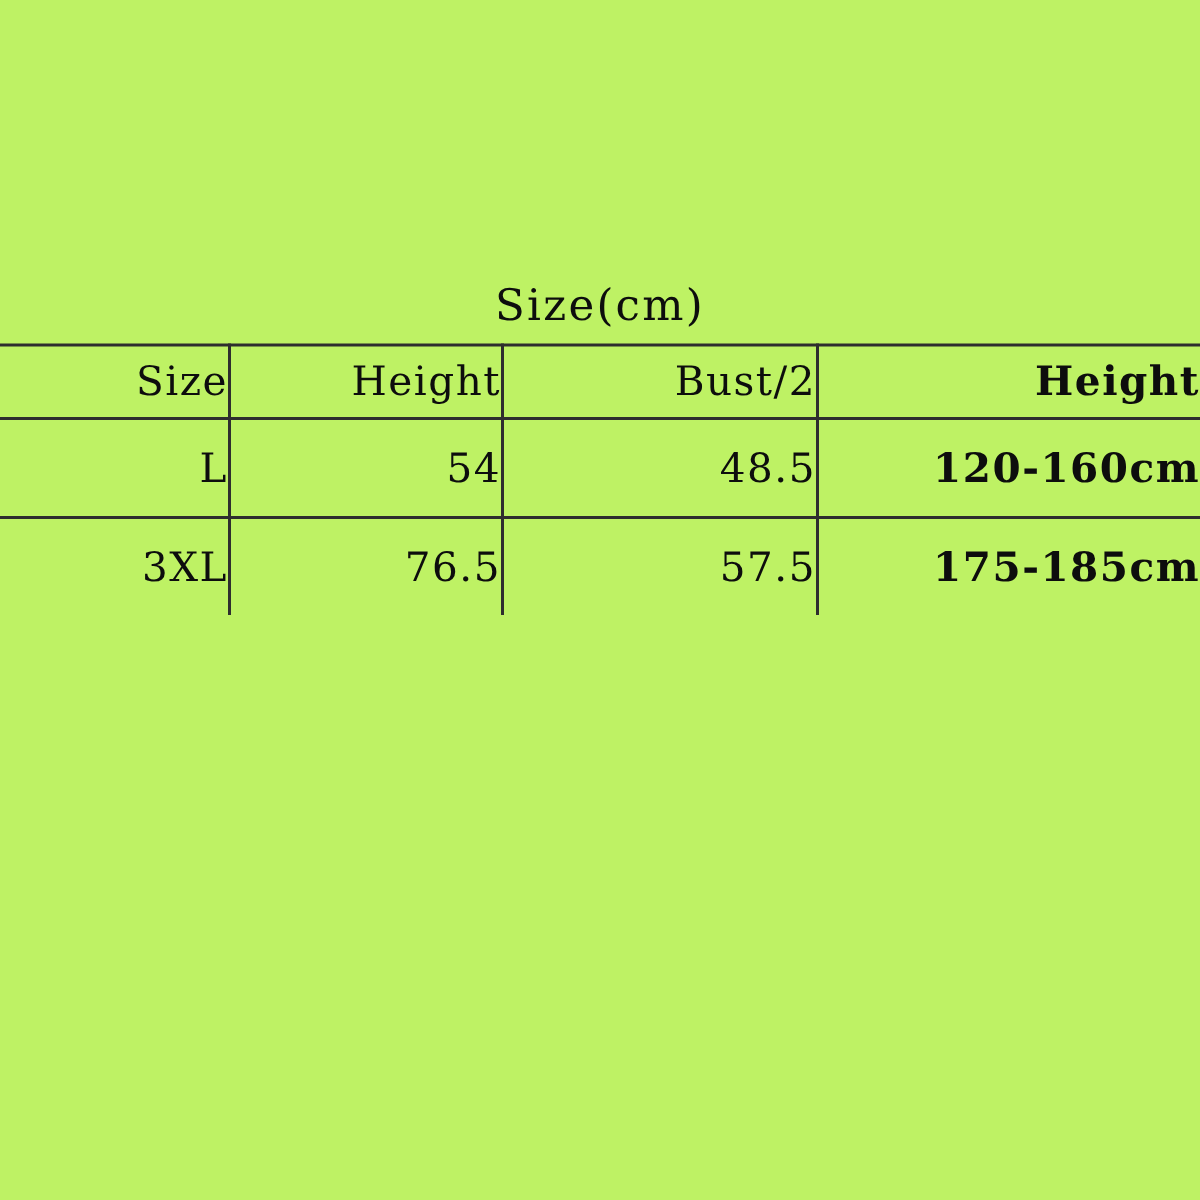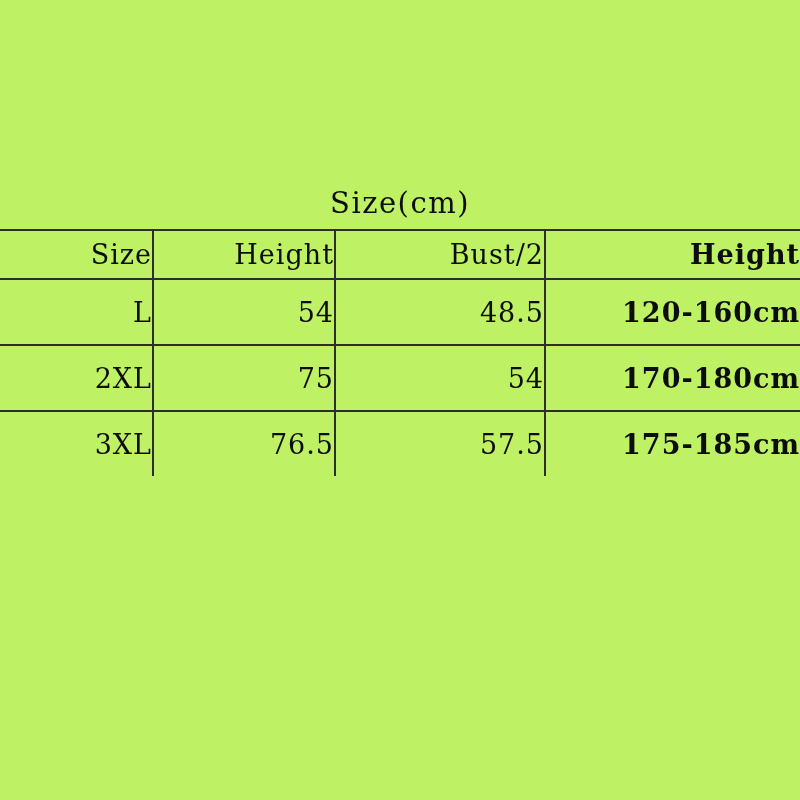--- a/index.html
+++ b/index.html
@@ -116,26 +116,20 @@
       </tr>
     </thead>
     <tbody>
       <tr>
         <td>L</td>
         <td>54</td>
         <td>48.5</td>
         <td class="cell-height-val">120-160cm</td>
       </tr>
       <tr>
-        <td>2XL</td>
-        <td>75</td>
-        <td>54</td>
-        <td class="cell-height-val">170-180cm</td>
-      </tr>
-      <tr>
         <td>3XL</td>
         <td>76.5</td>
         <td>57.5</td>
         <td class="cell-height-val">175-185cm</td>
       </tr>
     </tbody>
   </table>
 
 </div>
 

